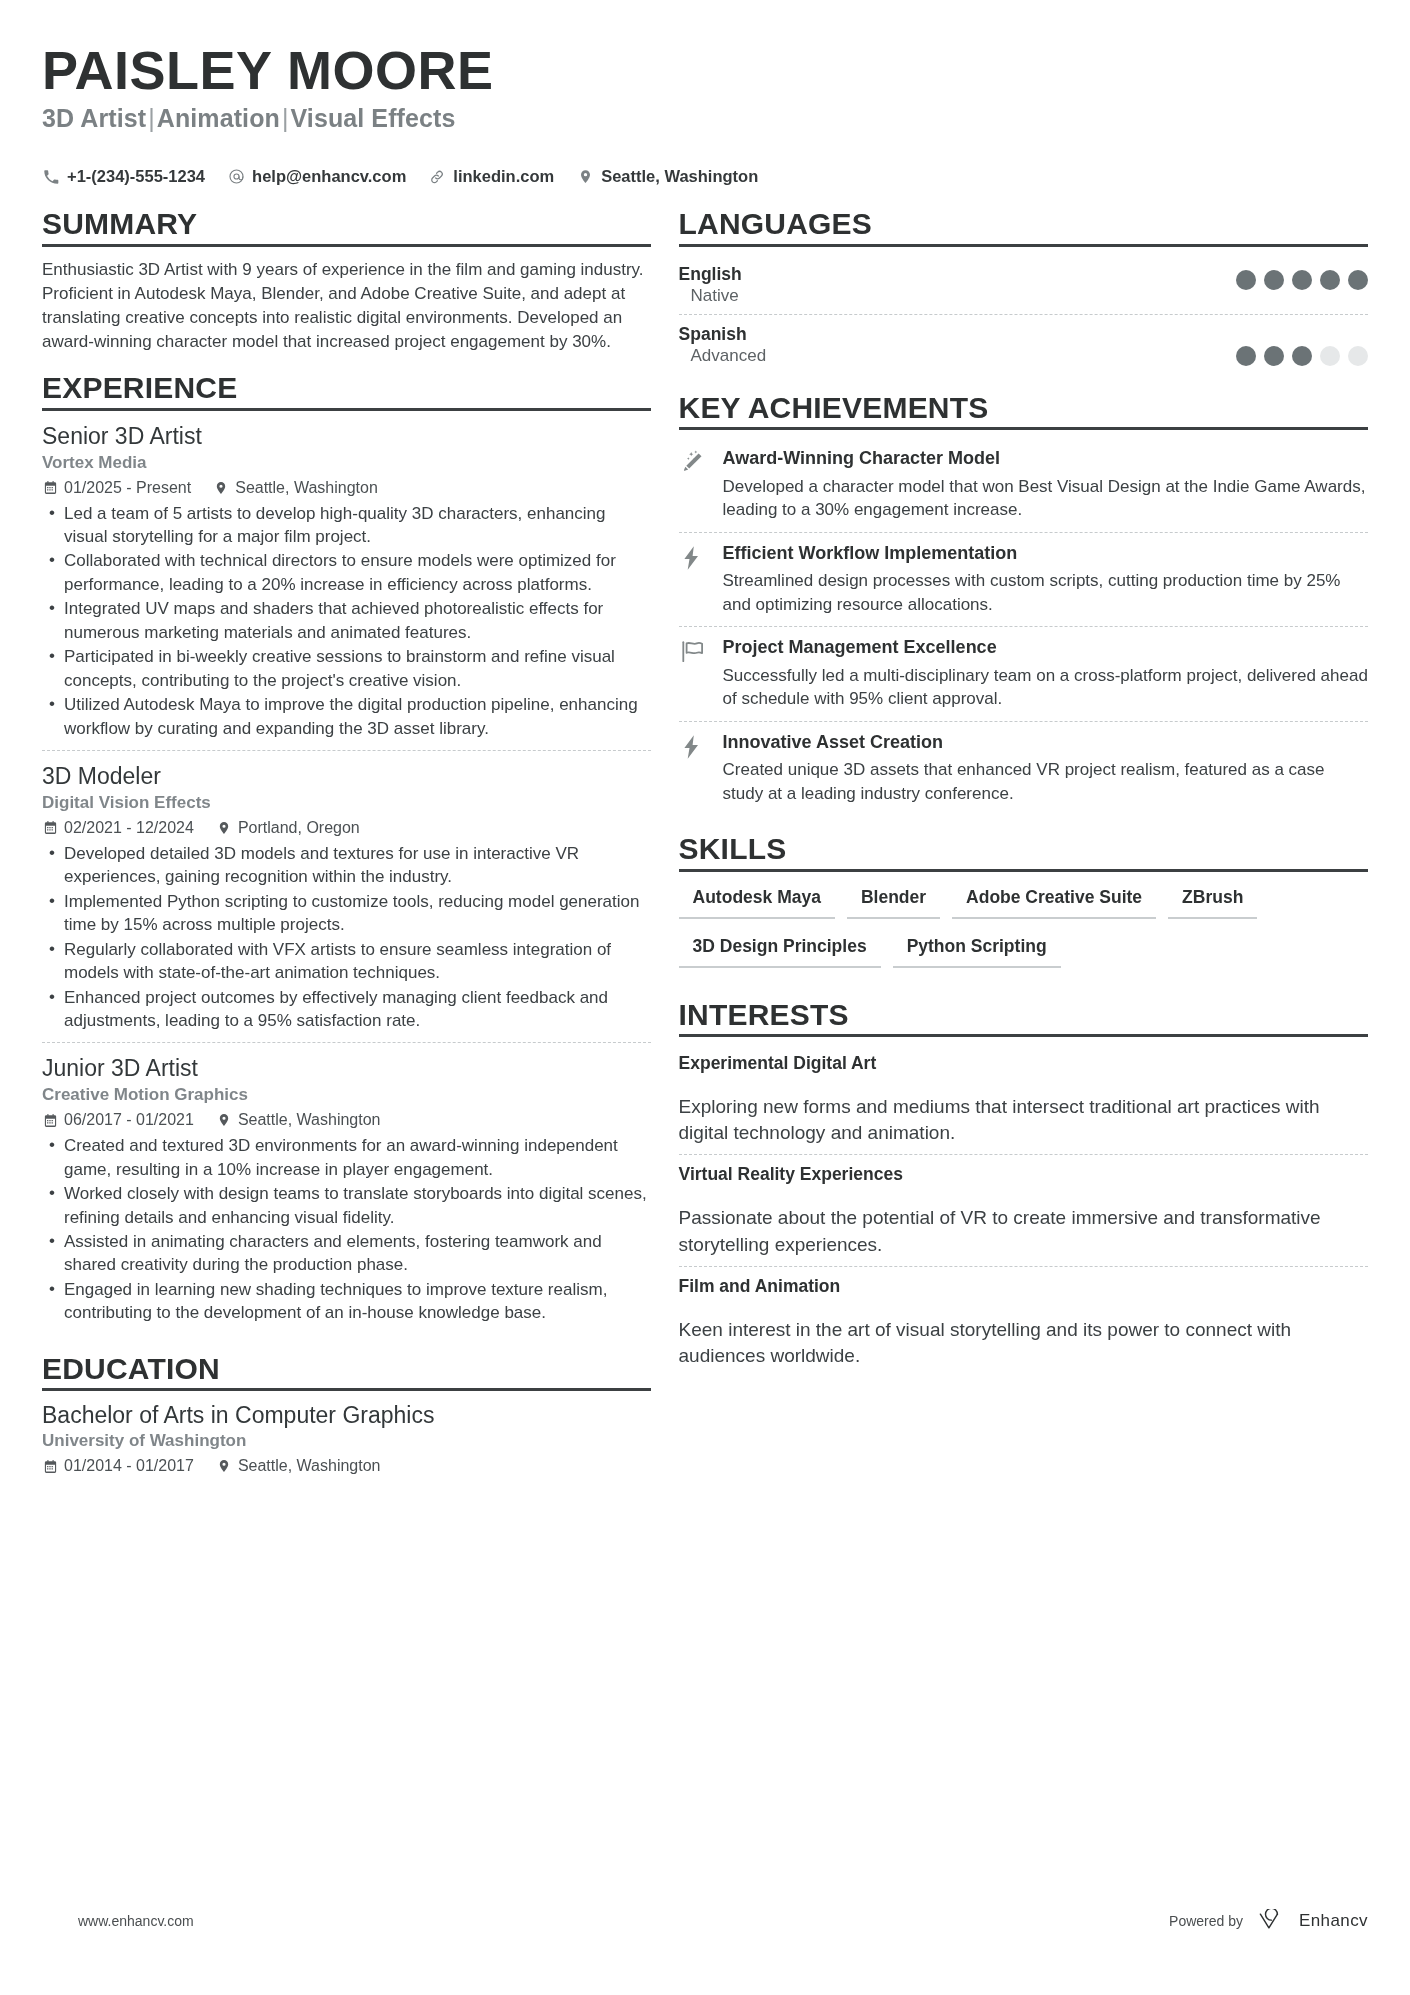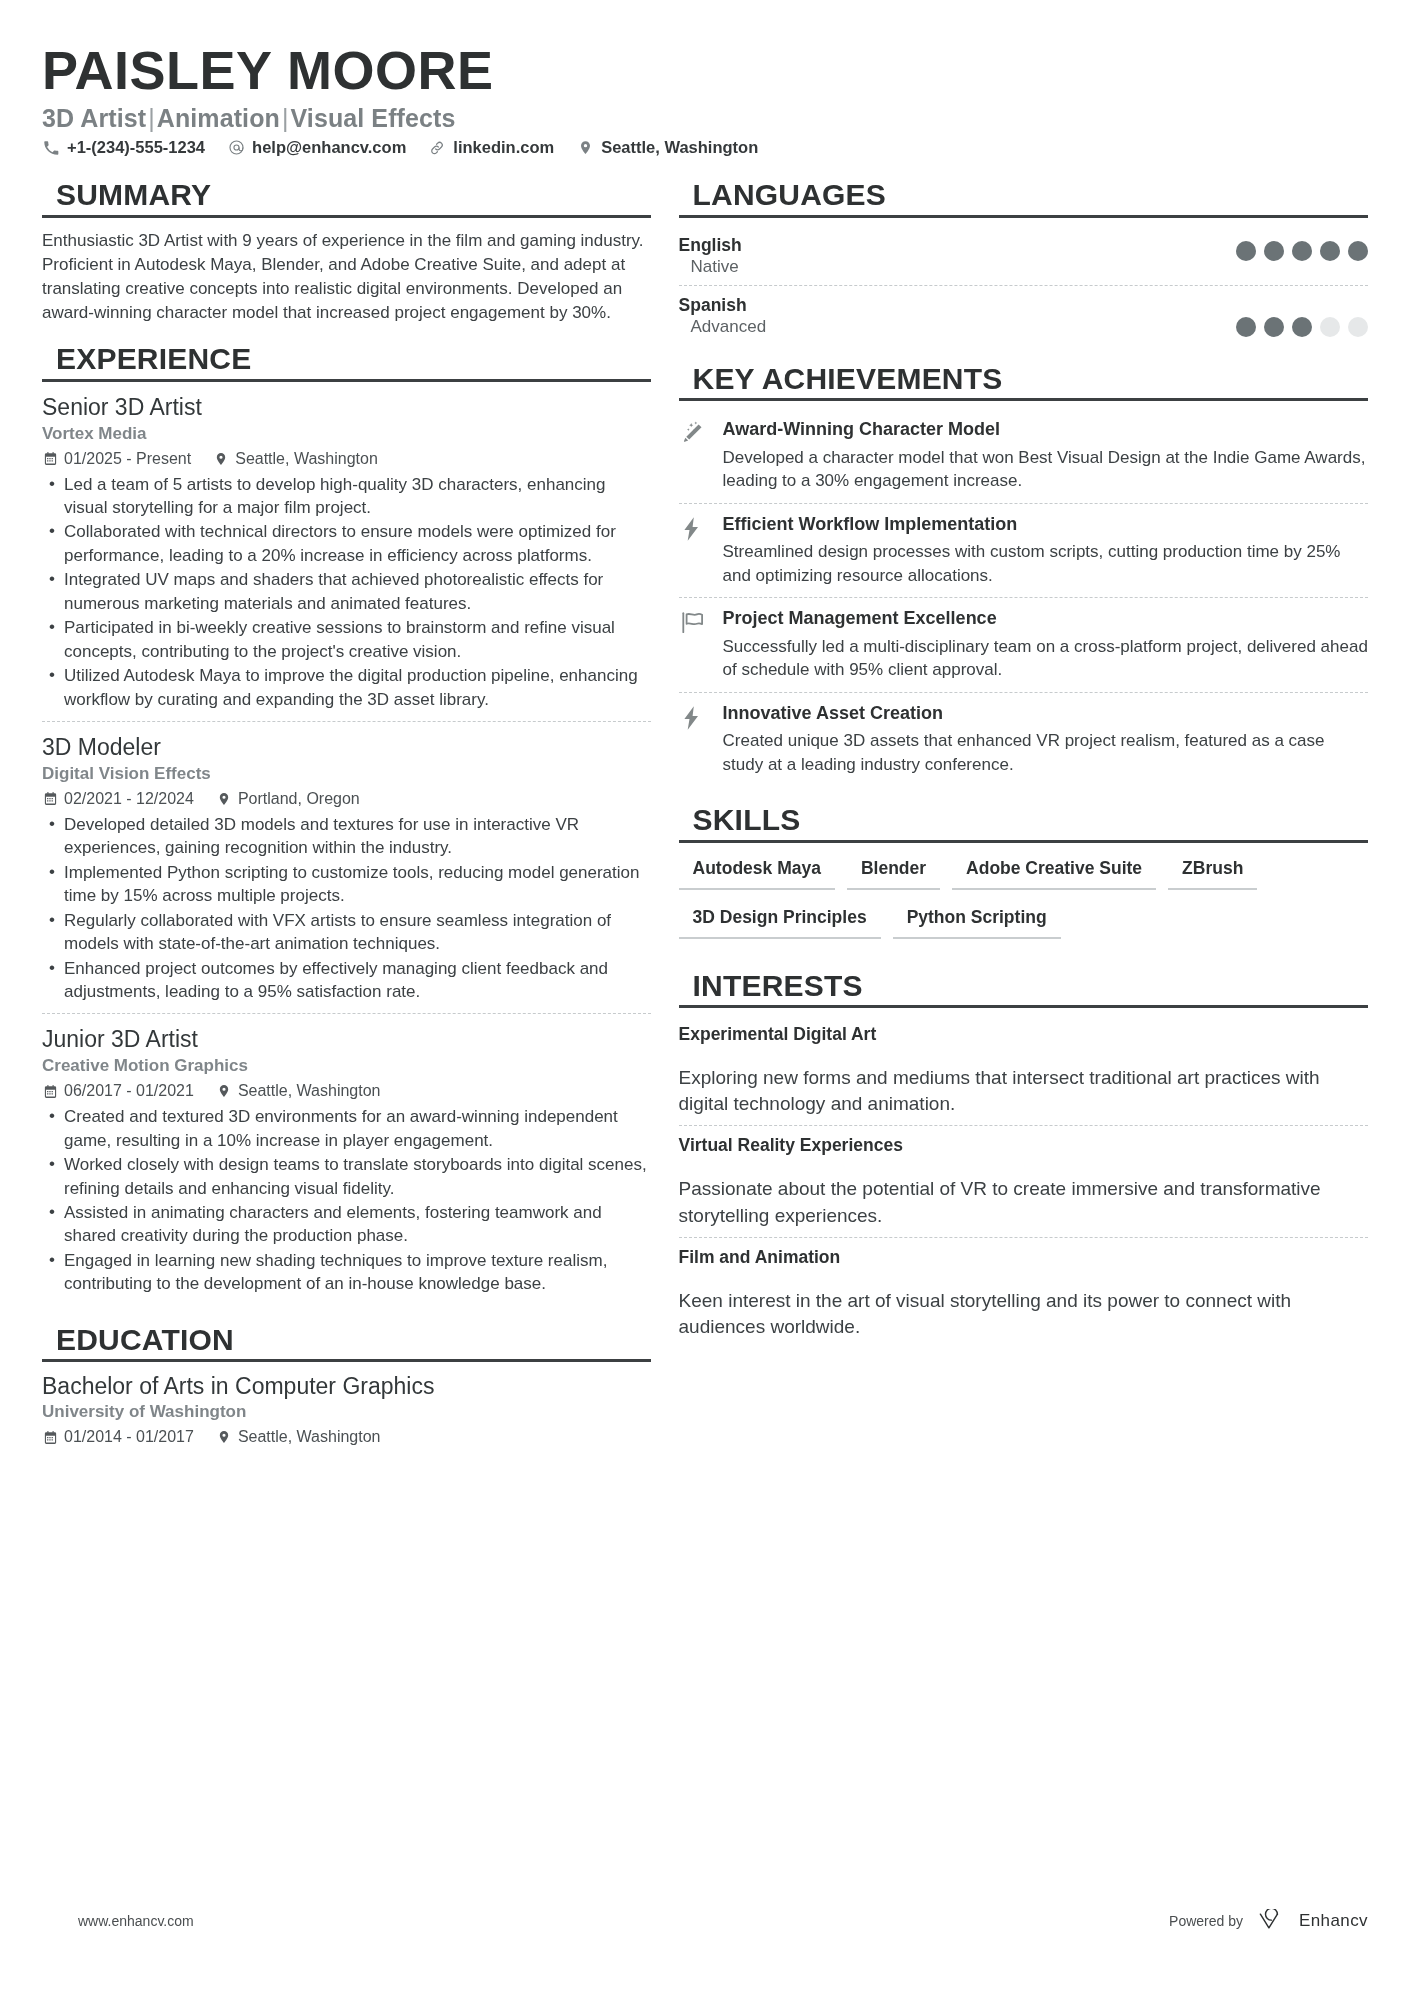--- a/index.html
+++ b/index.html
@@ -31,21 +31,21 @@
     margin-top: 4px;
     letter-spacing: 0.1px;
   }
   .headline .bar { color: #9aa0a3; font-weight: 500; padding: 0 2px; }
 
   .contact-row {
     display: flex;
     align-items: center;
     flex-wrap: wrap;
     gap: 0px;
-    margin-top: 5px;
+    margin-top: 34px;
     font-size: 16.5px;
     font-weight: bold;
     color: #35393b;
   }
   .contact-item {
     display: flex;
     align-items: center;
     margin-right: 22px;
     white-space: nowrap;
   }
@@ -65,21 +65,20 @@
   .col-left { width: 637px; padding-right: 28px; }
   .col-right { width: 690px; padding-left: 0px; }
 
   
   .sec-title {
     font-size: 30px;
     font-weight: bold;
     letter-spacing: 0.2px;
     color: #2e3132;
     line-height: 1.08;
-    margin-left: 14px;
   }
   .sec-rule {
     height: 3px;
     background: #3c4042;
     margin-top: 3px;
     margin-bottom: 11px;
   }
   .sec { margin-bottom: 18px; }
 
   

